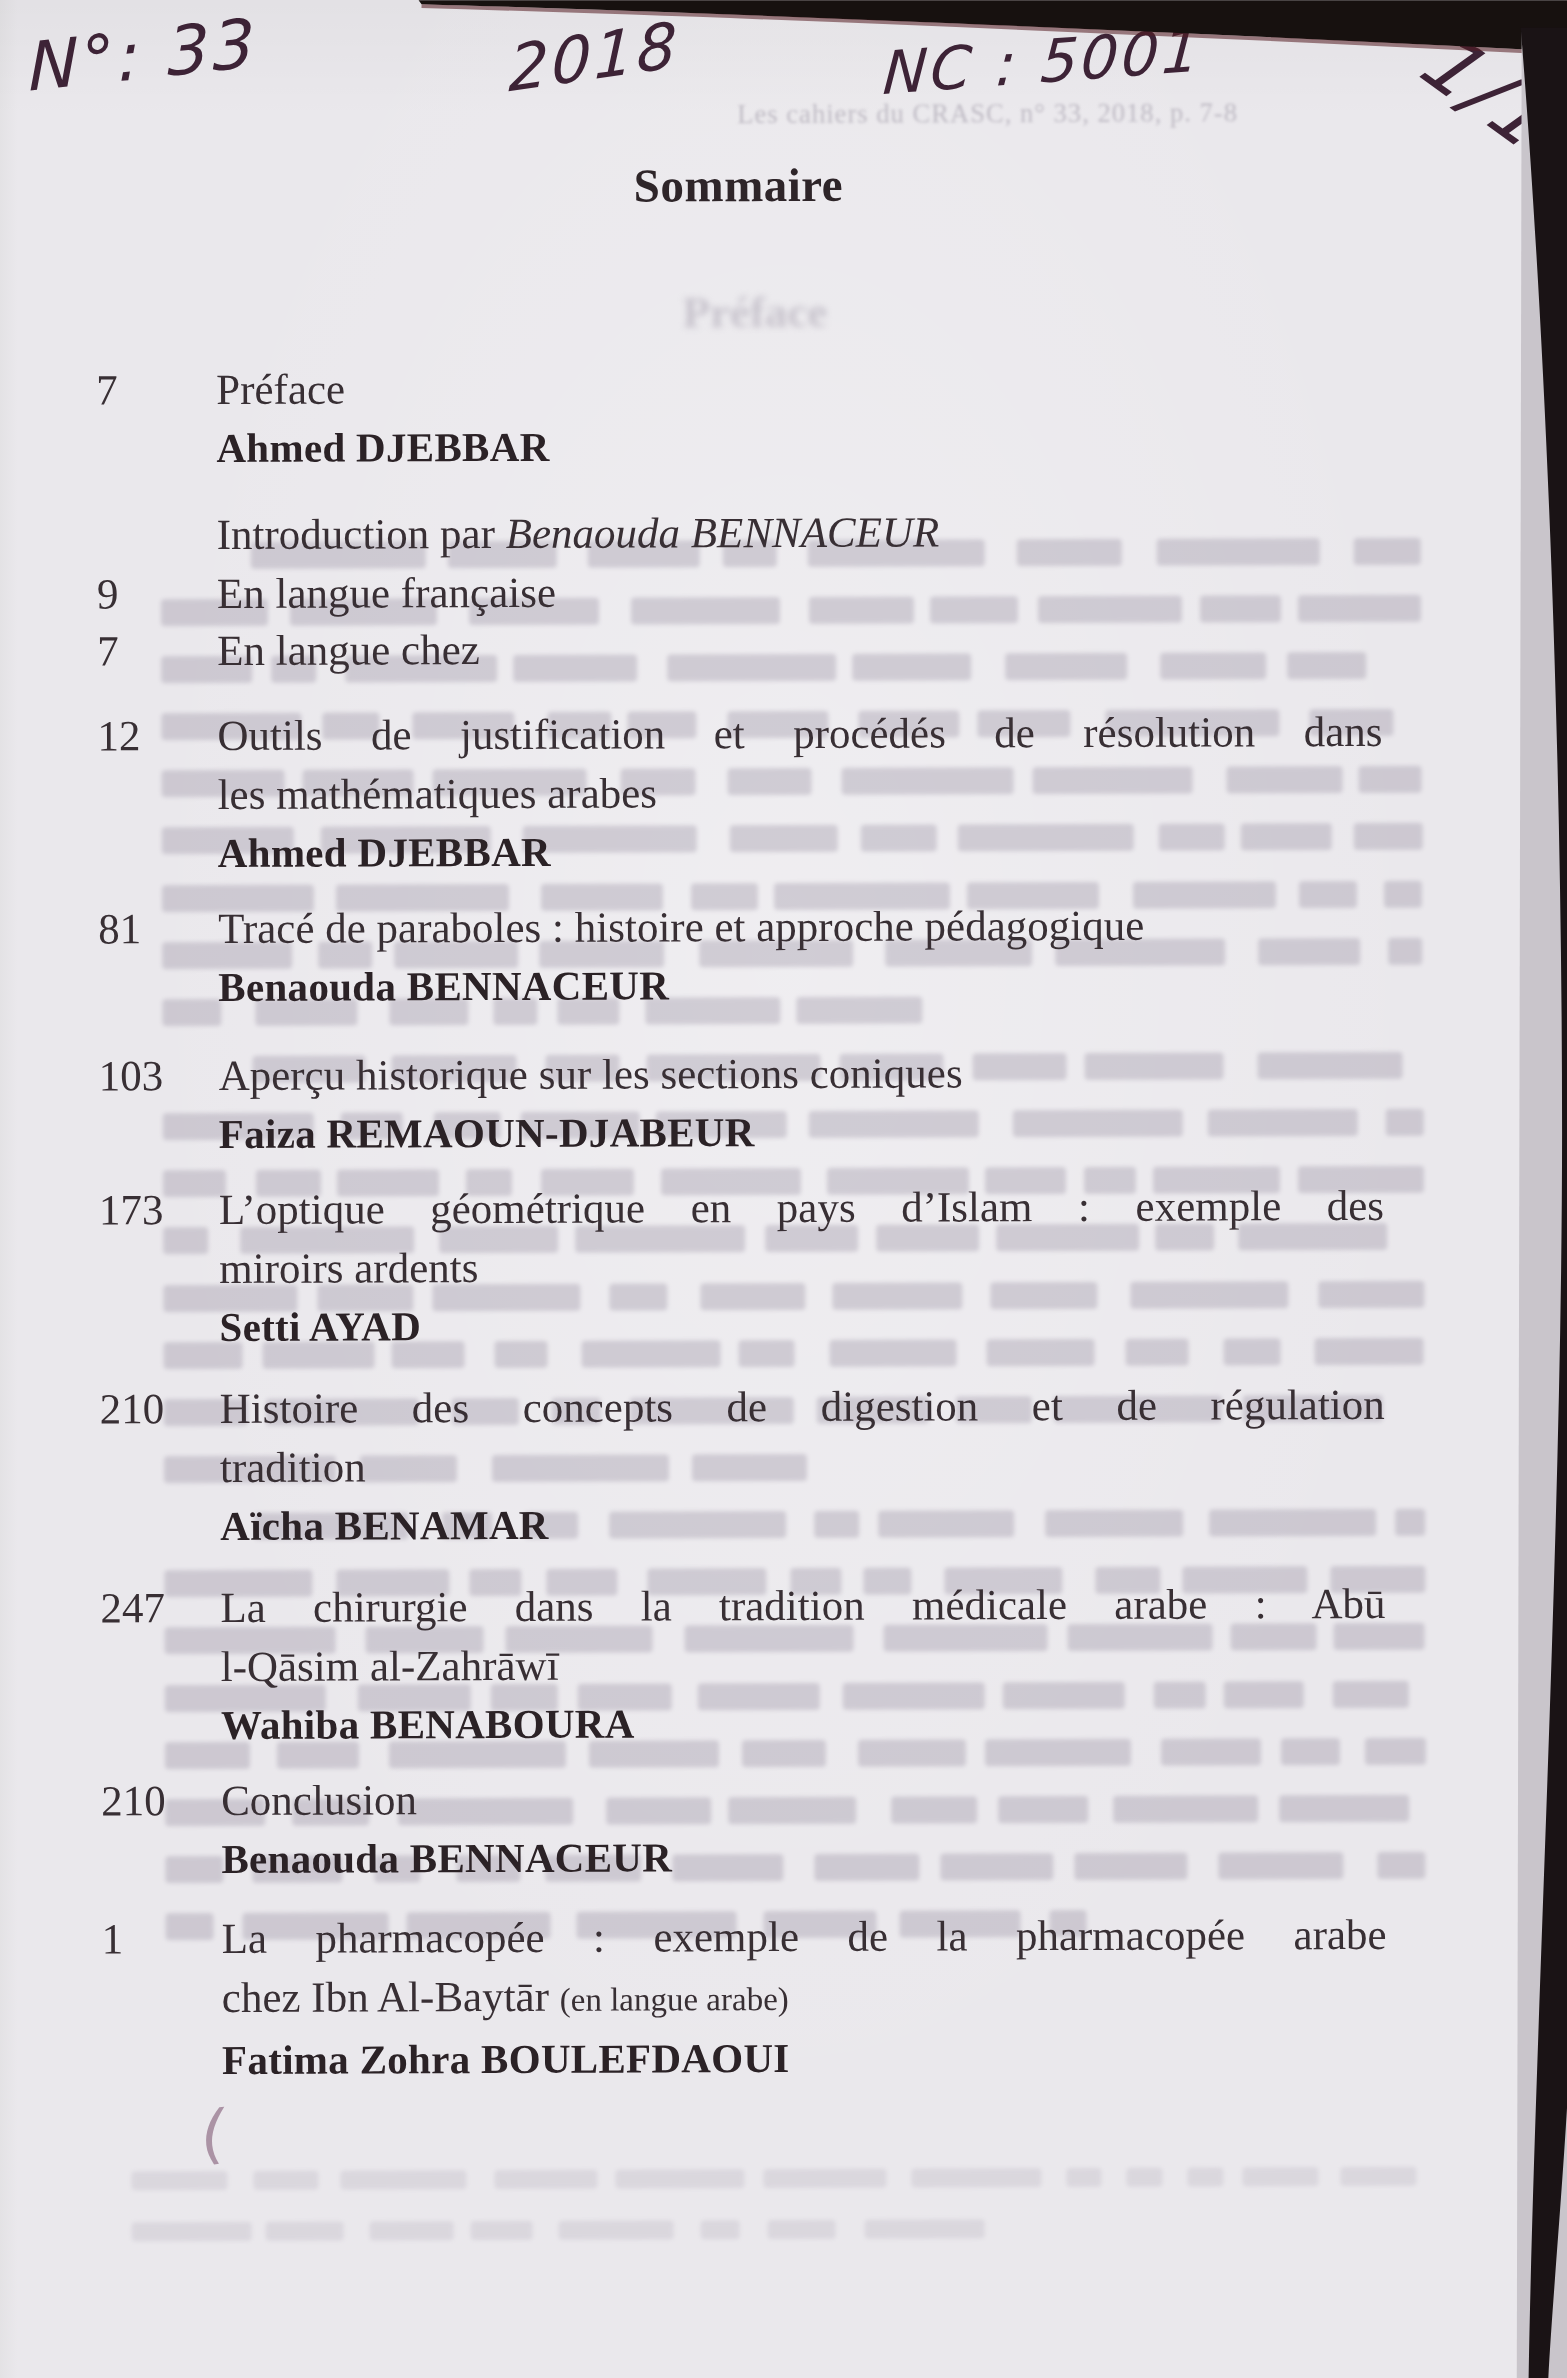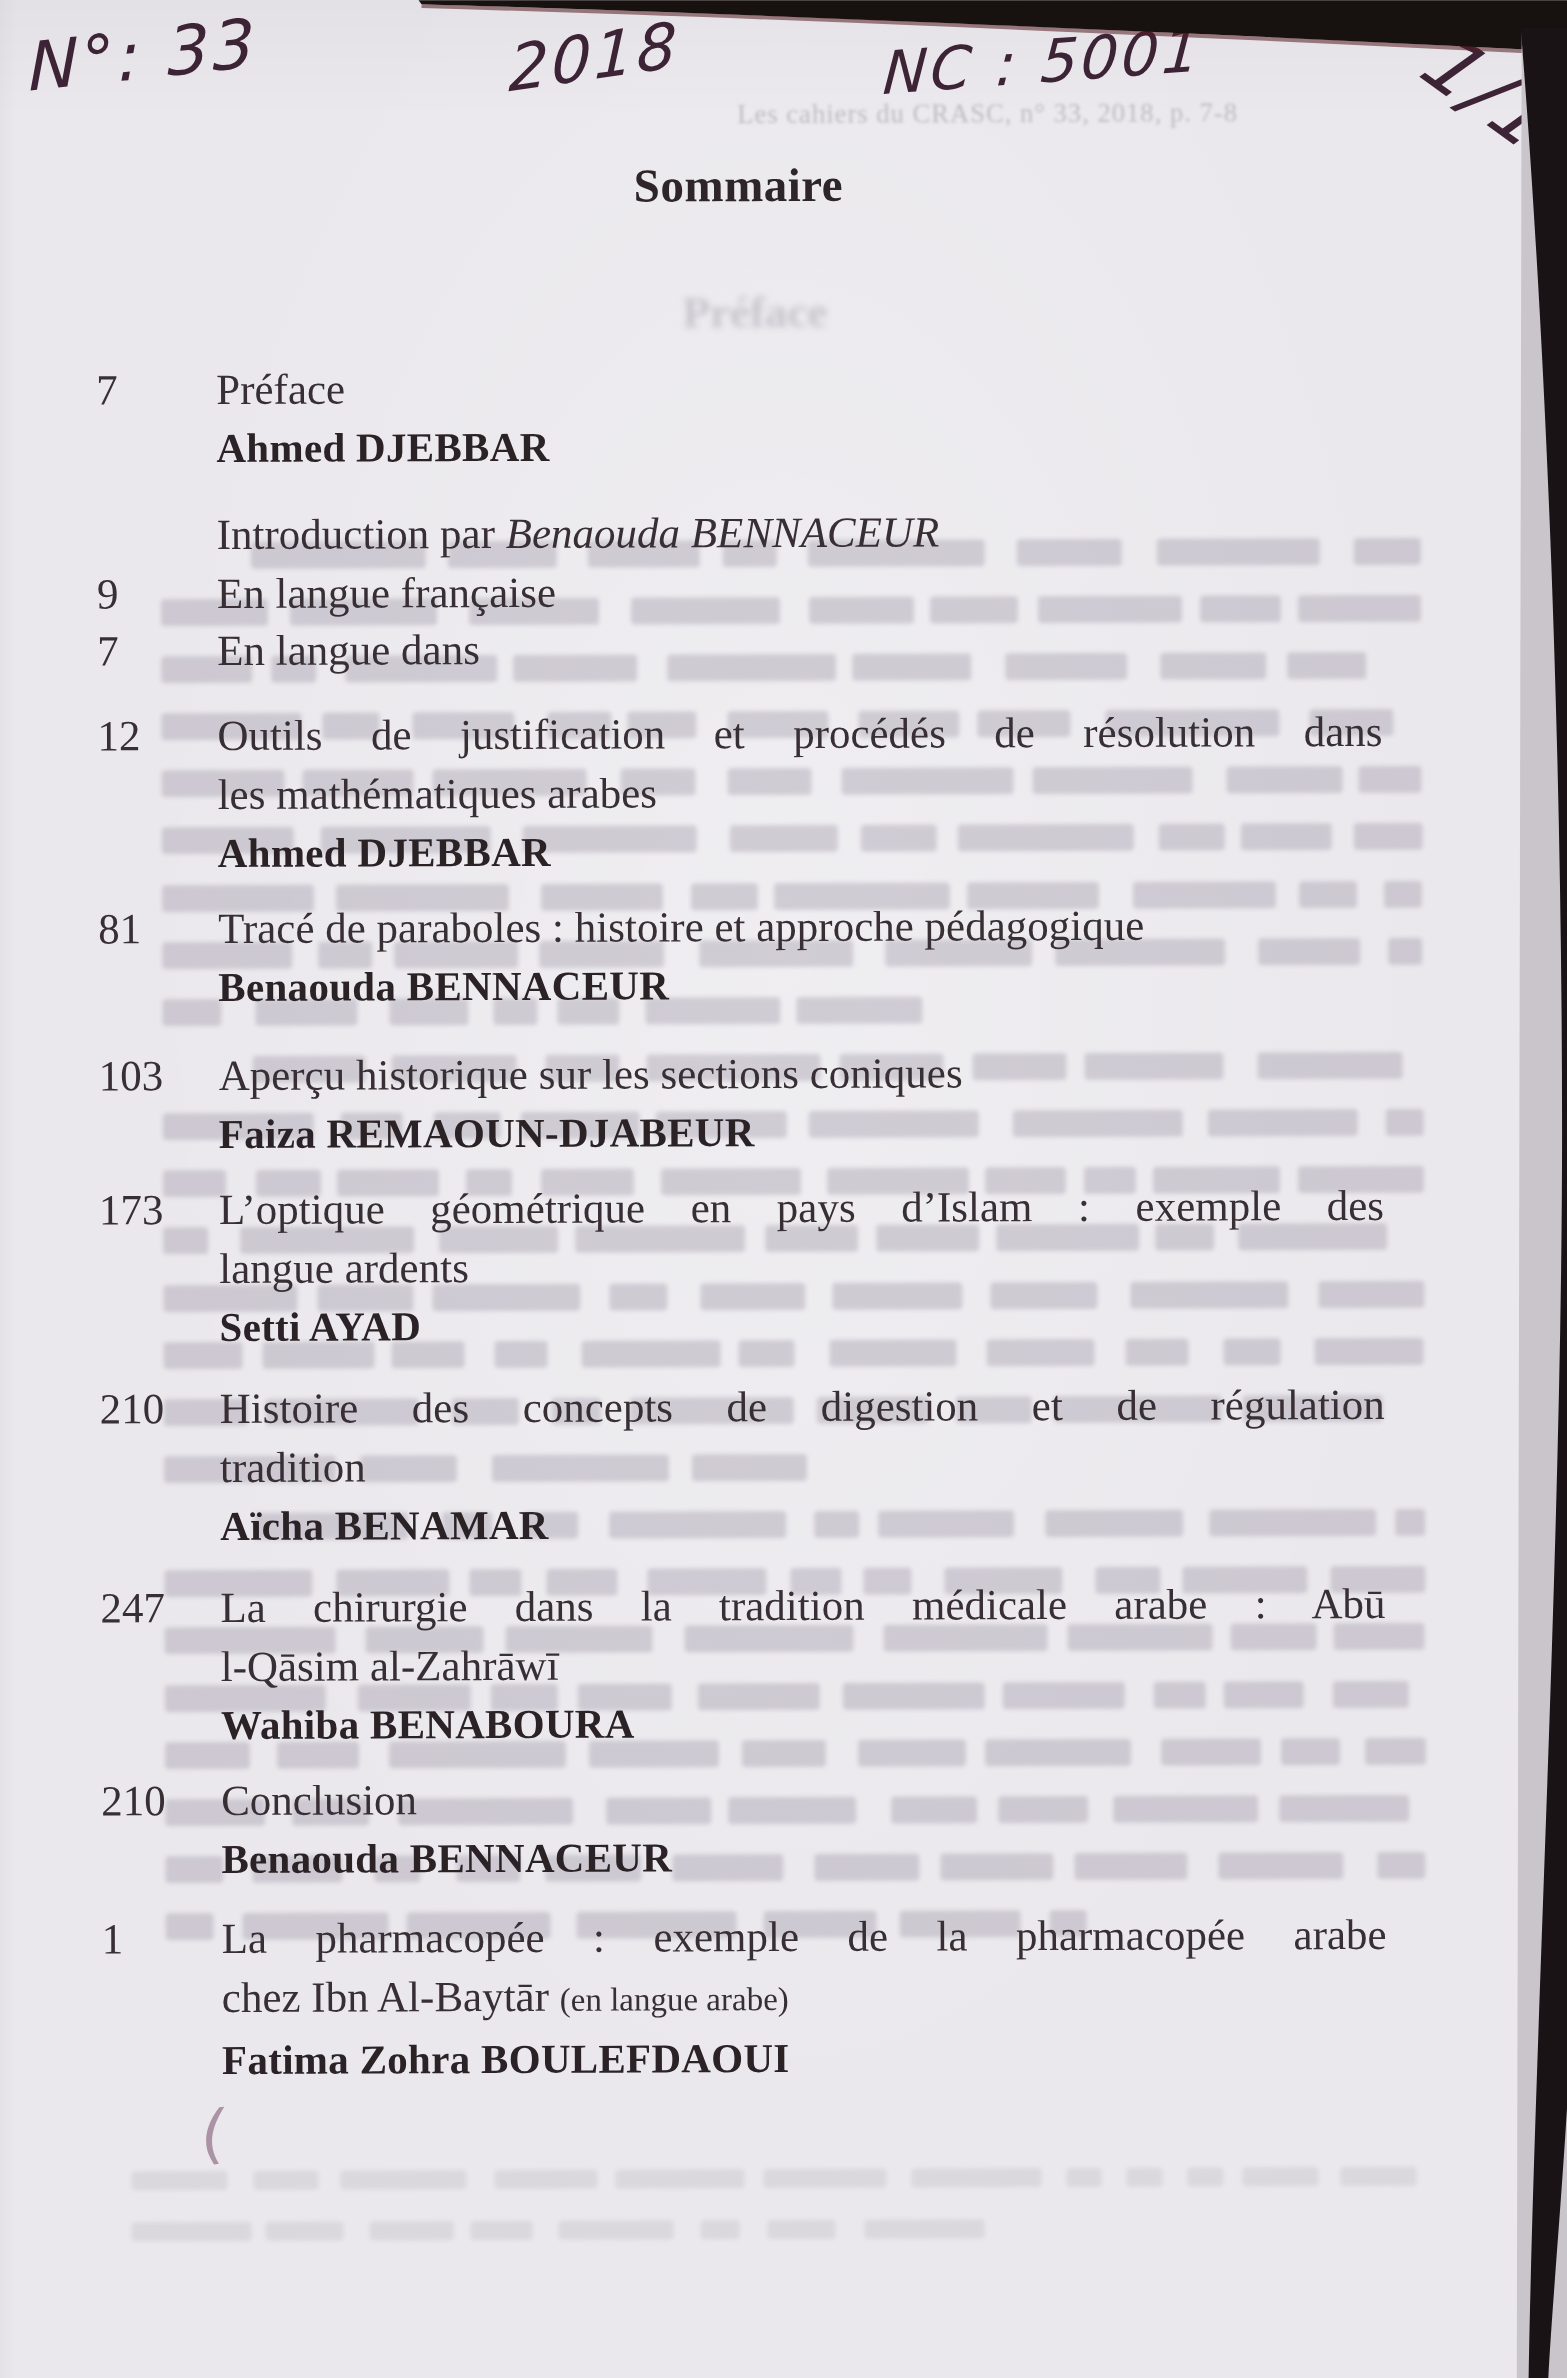--- a/index.html
+++ b/index.html
@@ -400,21 +400,21 @@
         </div>
         <div class="toc-entry" style="top: 562px;">
           <div class="toc-num">9</div>
           <div class="toc-body">
             <div class="toc-line"><span>En langue française</span></div>
           </div>
         </div>
         <div class="toc-entry" style="top: 619px;">
           <div class="toc-num">7</div>
           <div class="toc-body">
-            <div class="toc-line"><span>En langue dans</span></div>
+            <div class="toc-line"><span>En langue chez</span></div>
           </div>
         </div>
         <div class="toc-entry" style="top: 704px;">
           <div class="toc-num">12</div>
           <div class="toc-body">
             <div class="toc-line justify"><span>Outils de justification et procédés de résolution dans</span></div>
             <div class="toc-line"><span>les mathématiques arabes</span></div>
             <div class="toc-author">Ahmed DJEBBAR</div>
           </div>
         </div>
@@ -429,21 +429,21 @@
           <div class="toc-num">103</div>
           <div class="toc-body">
             <div class="toc-line"><span>Aperçu historique sur les sections coniques</span></div>
             <div class="toc-author">Faiza REMAOUN-DJABEUR</div>
           </div>
         </div>
         <div class="toc-entry" style="top: 1178px;">
           <div class="toc-num">173</div>
           <div class="toc-body">
             <div class="toc-line justify"><span>L’optique géométrique en pays d’Islam : exemple des</span></div>
-            <div class="toc-line"><span>langue ardents</span></div>
+            <div class="toc-line"><span>miroirs ardents</span></div>
             <div class="toc-author">Setti AYAD</div>
           </div>
         </div>
         <div class="toc-entry" style="top: 1377px;">
           <div class="toc-num">210</div>
           <div class="toc-body">
             <div class="toc-line justify"><span>Histoire des concepts de digestion et de régulation</span></div>
             <div class="toc-line"><span>tradition</span></div>
             <div class="toc-author">Aïcha BENAMAR</div>
           </div>

